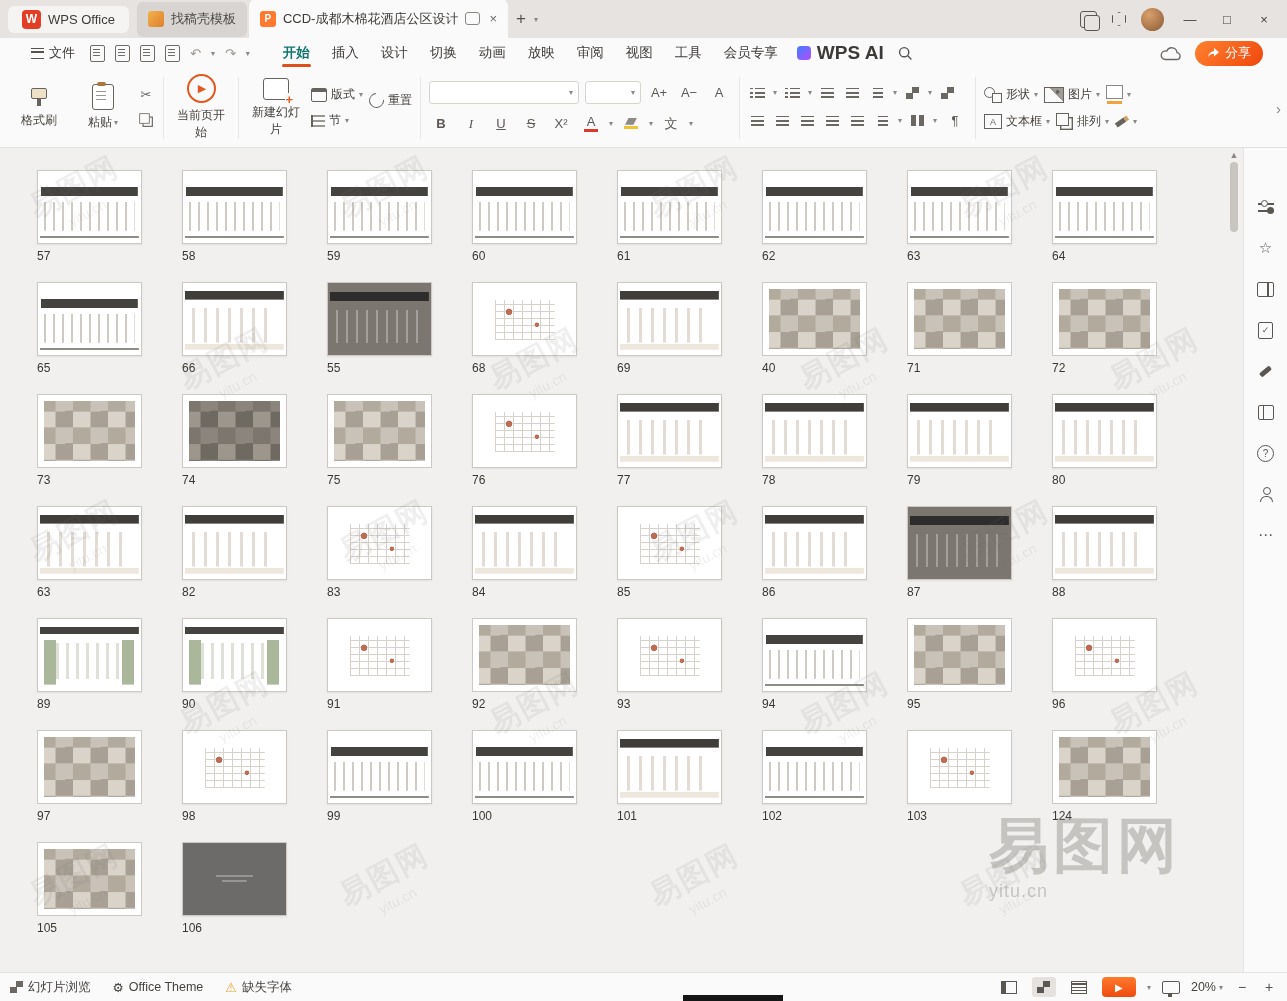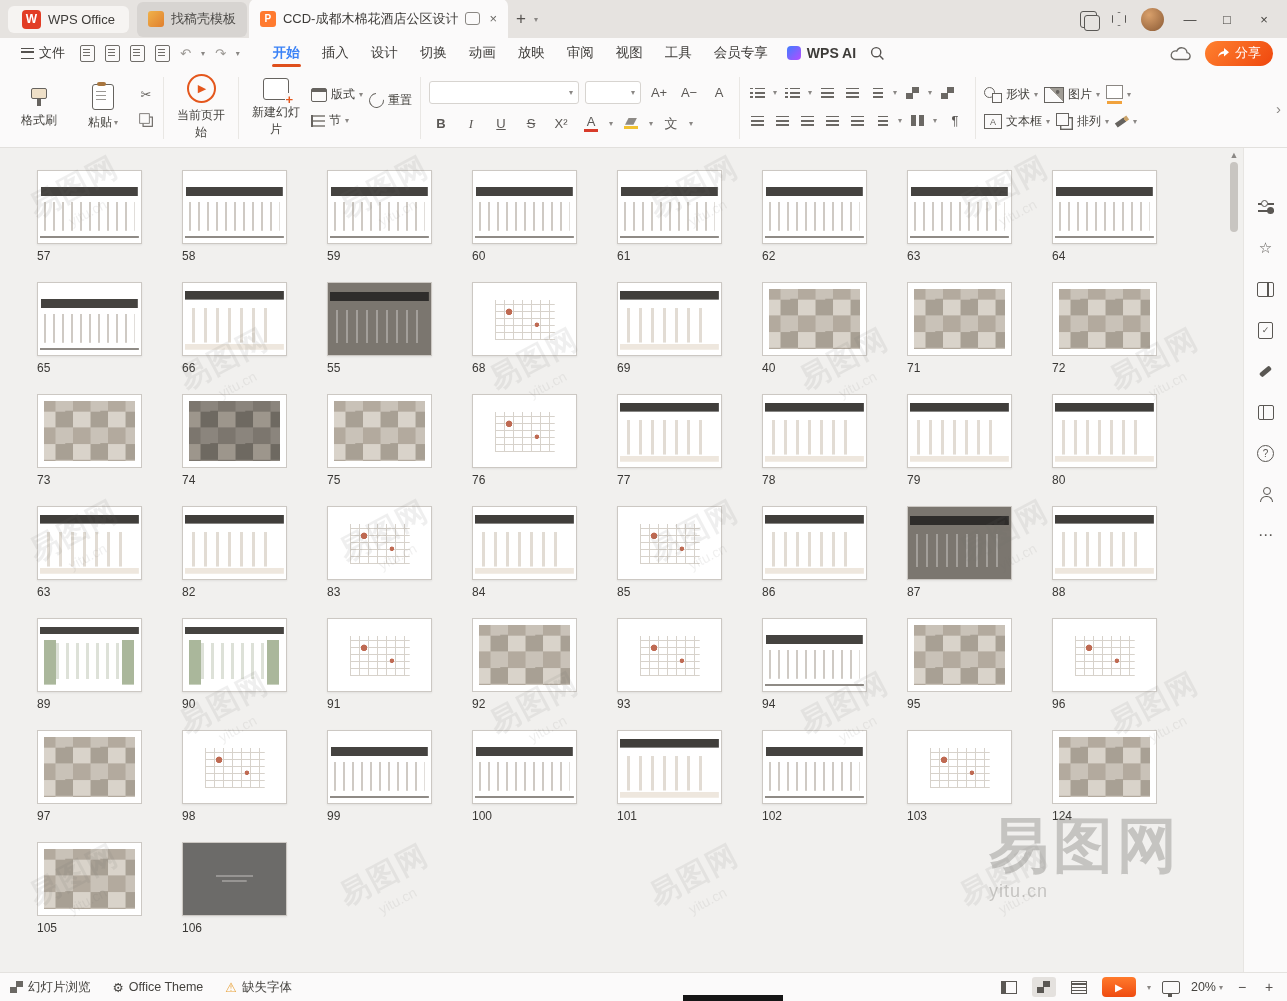--- a/index.html
+++ b/index.html
@@ -27,34 +27,34 @@
   .widgets-ic{width:15px;height:15px;border:1.4px solid #5a5855;border-radius:3px;position:relative;}
   .widgets-ic::after{content:"";position:absolute;left:3px;top:3px;width:14px;height:14px;
                      border:1.4px solid #5a5855;border-radius:3px;background:#e6e3e0;}
   .hex-ic{width:14px;height:14px;border:1.4px solid #5a5855;
           clip-path:polygon(50% 0,100% 25%,100% 75%,50% 100%,0 75%,0 25%);background:transparent;box-sizing:border-box;}
   .avatar{width:23px;height:23px;border-radius:50%;background:radial-gradient(circle at 35% 30%,#d9a06b,#8a5a35);}
   .winbtn{font-size:13px;color:#45433f;width:22px;text-align:center;}
 
   
   .menubar{position:absolute;top:38px;left:0;right:0;height:30px;background:#fbfafa;display:flex;
-           align-items:center;padding:0 14px;box-sizing:border-box;}
+           align-items:center;padding:0 24px;box-sizing:border-box;}
   .file-btn{display:flex;align-items:center;gap:5px;padding:0 7px;font-size:13px;}
   .burger{width:13px;height:9px;border-top:1.6px solid #55524f;border-bottom:1.6px solid #55524f;position:relative;}
   .burger::after{content:"";position:absolute;left:0;right:0;top:2.8px;height:1.6px;background:#55524f;}
   .quick{display:flex;align-items:center;gap:10px;margin:0 8px;}
   .qdoc{width:13px;height:15px;border:1.3px solid #706d69;border-radius:2px;position:relative;}
   .qdoc::after{content:"";position:absolute;left:2px;top:3px;width:7px;height:1.3px;background:#706d69;
                box-shadow:0 3px 0 #706d69,0 6px 0 #706d69;}
   .uglyph{color:#9b9894;font-size:13px;}
   .mtabs{display:flex;margin-left:14px;}
   .mtab{font-size:13.5px;padding:0 11px;height:30px;line-height:30px;color:#3f3d3a;position:relative;}
-  .mtab.active{color:#3b82f6;font-weight:bold;}
+  .mtab.active{color:#0f766e;font-weight:bold;}
   .mtab.active::after{content:"";position:absolute;left:10px;right:10px;bottom:1px;height:3px;background:#df4f1c;border-radius:2px;}
-  .wpsai{display:flex;align-items:center;gap:6px;font-weight:bold;margin-left:8px;font-size:14px;}
+  .wpsai{display:flex;align-items:center;gap:6px;font-weight:bold;margin-left:8px;font-size:19px;}
   .ai-ic{width:14px;height:14px;border-radius:4px;background:linear-gradient(135deg,#3f7dff,#b44dff);}
   .msearch{margin-left:14px;display:flex;align-items:center;}
   .mb-right{margin-left:auto;display:flex;align-items:center;gap:14px;}
   .share-btn{height:25px;padding:0 12px;border-radius:13px;background:linear-gradient(135deg,#ff812f,#ef470e);
              color:#fff;font-size:13px;display:flex;align-items:center;gap:5px;}
 
   
   .ribbon{position:absolute;top:68px;left:0;right:0;height:80px;background:#fbfafa;
           border-bottom:1px solid #e2e0dd;display:flex;align-items:center;padding:0 6px;box-sizing:border-box;}
   .rgroup{display:flex;align-items:center;gap:6px;padding:0 4px;}

